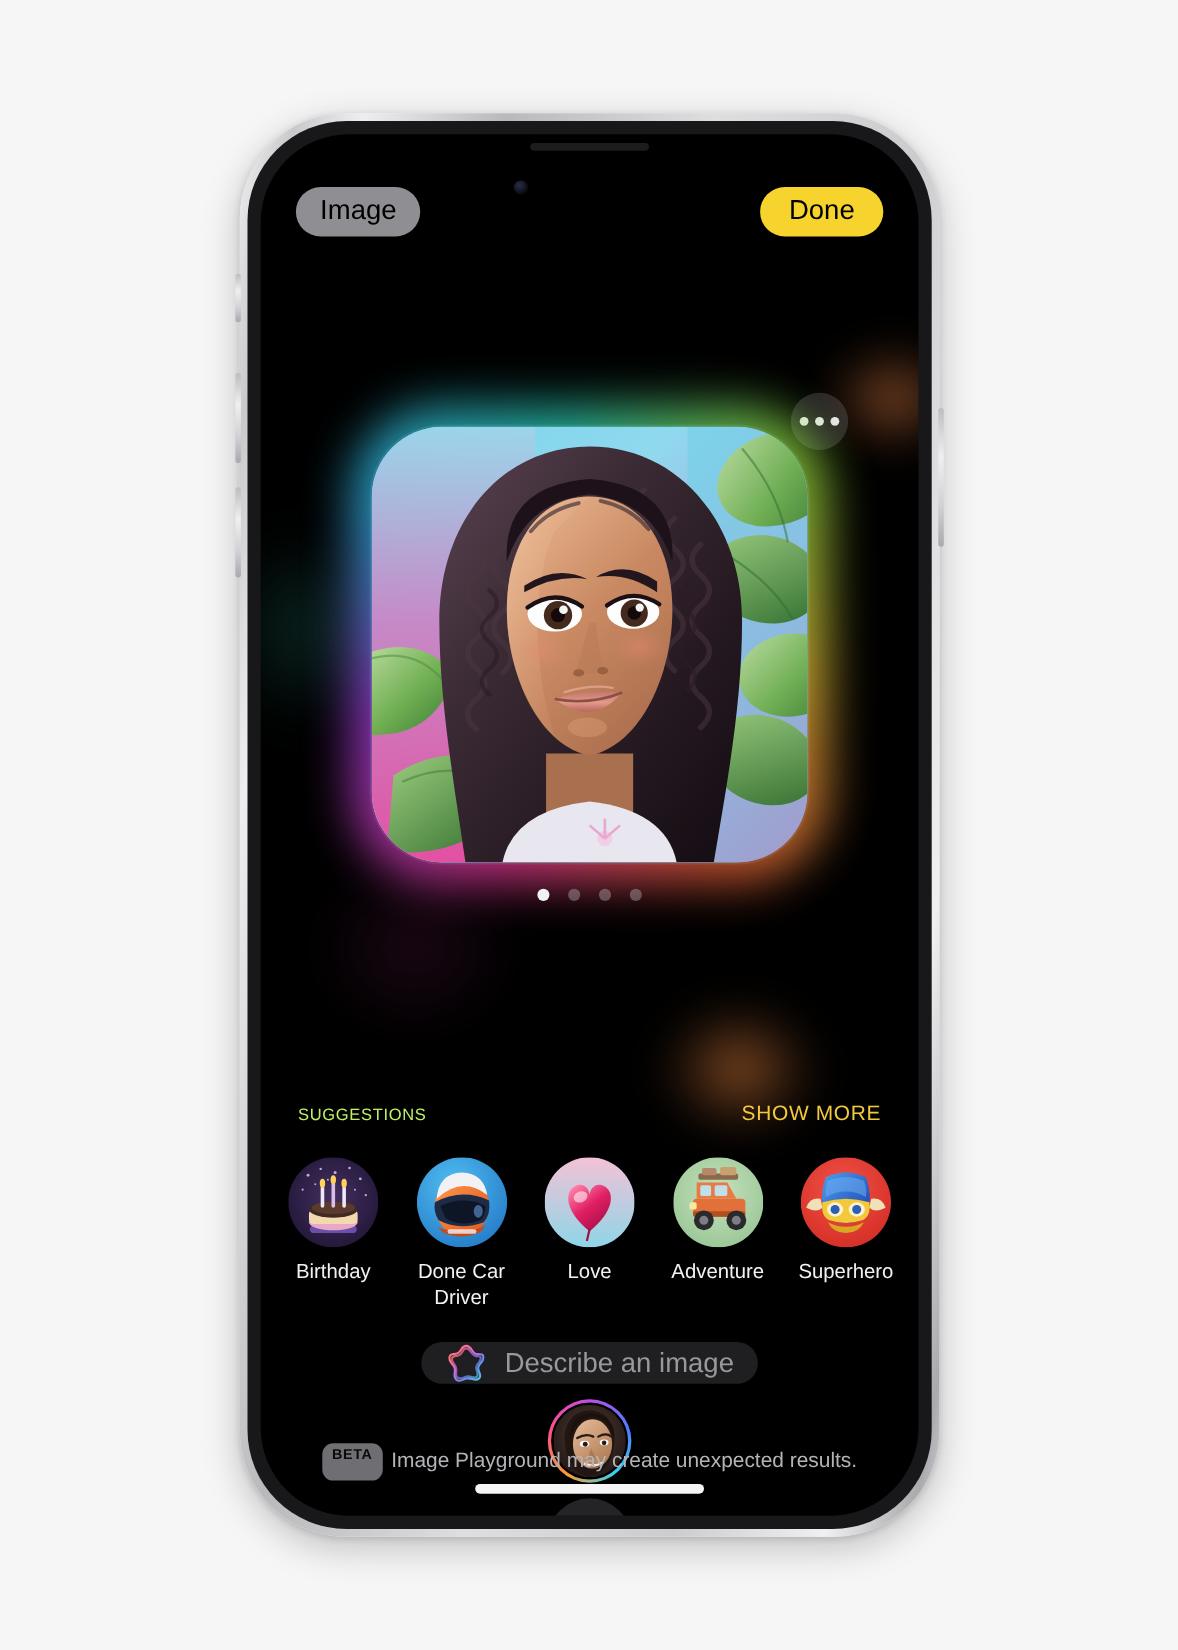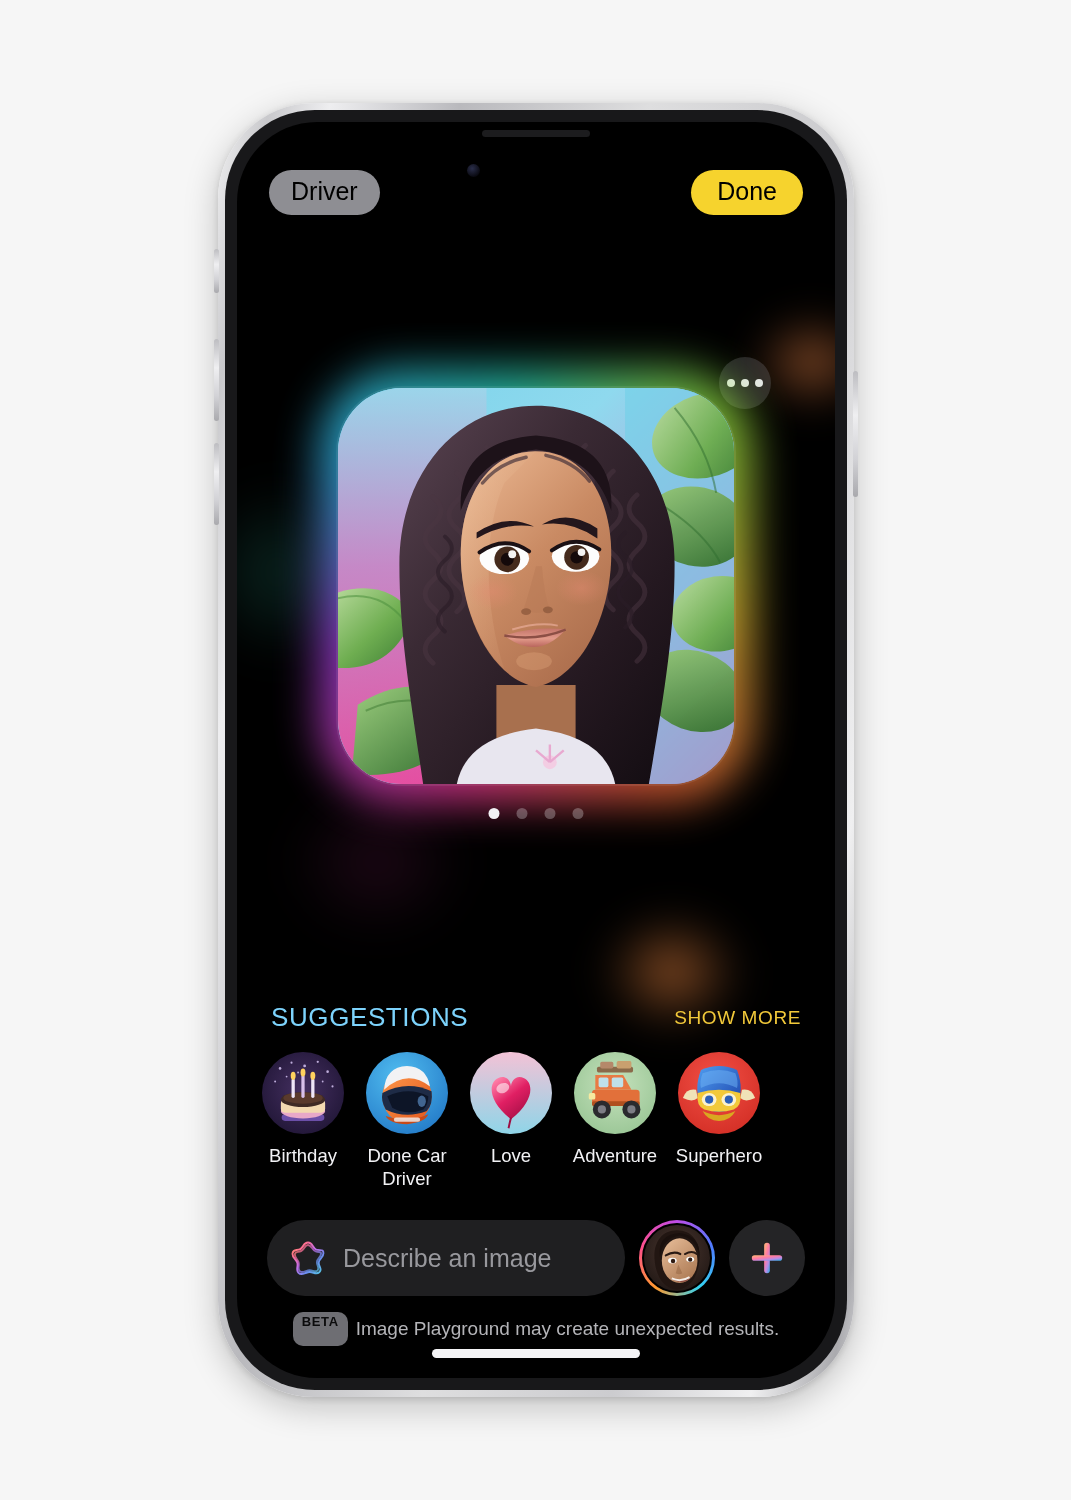--- a/index.html
+++ b/index.html
@@ -152,52 +152,52 @@
   }
   .dots span.on { background: #f2f2f5; }
 
   
   .sug-head {
     position: absolute; left: 0; top: 880px; width: 100%;
     display: flex; align-items: center; justify-content: space-between;
     padding: 0 34px;
   }
   .sug-title {
-    color: #7dd3fc; font-size: 26px; font-weight: 400;
+    color: #bef264; font-size: 15px; font-weight: 400;
     letter-spacing: 0.6px;
   }
   .sug-more {
     color: #f2c93a; font-size: 19px; font-weight: 400;
     letter-spacing: 0.6px; cursor: pointer; margin-left: 36px;
   }
 
   
   .sug-row {
     position: absolute; left: 0; top: 930px; width: 100%;
-    display: flex; 
+    display: flex; justify-content: space-between;
     padding: 0 14px;
   }
   .sug-item {
     width: 104px; display: flex; flex-direction: column; align-items: center;
     cursor: pointer;
   }
   .sug-thumb {
     width: 82px; height: 82px; border-radius: 50%;
     overflow: hidden; margin-bottom: 10px;
   }
   .sug-thumb svg { display: block; width: 100%; height: 100%; }
   .sug-label {
     color: #f2f2f5; font-size: 18.5px; text-align: center;
     line-height: 1.25;
   }
 
   
   .inputbar {
     position: absolute; left: 0; top: 1098px; width: 100%;
-    display: flex; align-items: center; padding: 0 30px; gap: 14px;
+    display: flex; align-items: center; padding: 0 30px; gap: 14px; flex-direction: column;
   }
   .textfield {
     flex: 1; height: 76px; border-radius: 38px;
     background: #1f1f21;
     display: flex; align-items: center; gap: 16px;
     padding: 0 22px; cursor: text;
   }
   .ai-icon { width: 38px; height: 38px; flex: none; }
   .placeholder {
     color: #98989d; font-size: 25px; font-weight: 400;
@@ -254,21 +254,21 @@
 
         <div class="glow glow-c"></div>
         <div class="glow glow-d"></div>
         <div class="glow glow-a"></div>
         <div class="glow glow-b"></div>
 
         <div class="speaker"></div>
         <div class="front-cam"></div>
 
         <div class="topbar">
-          <button class="btn-cancel">Driver</button>
+          <button class="btn-cancel">Image</button>
           <button class="btn-done">Done</button>
         </div>
 
         <button class="more-btn">
           <i></i>
           <i></i>
           <i></i>
         </button>
 
         <div class="hero-wrap">

